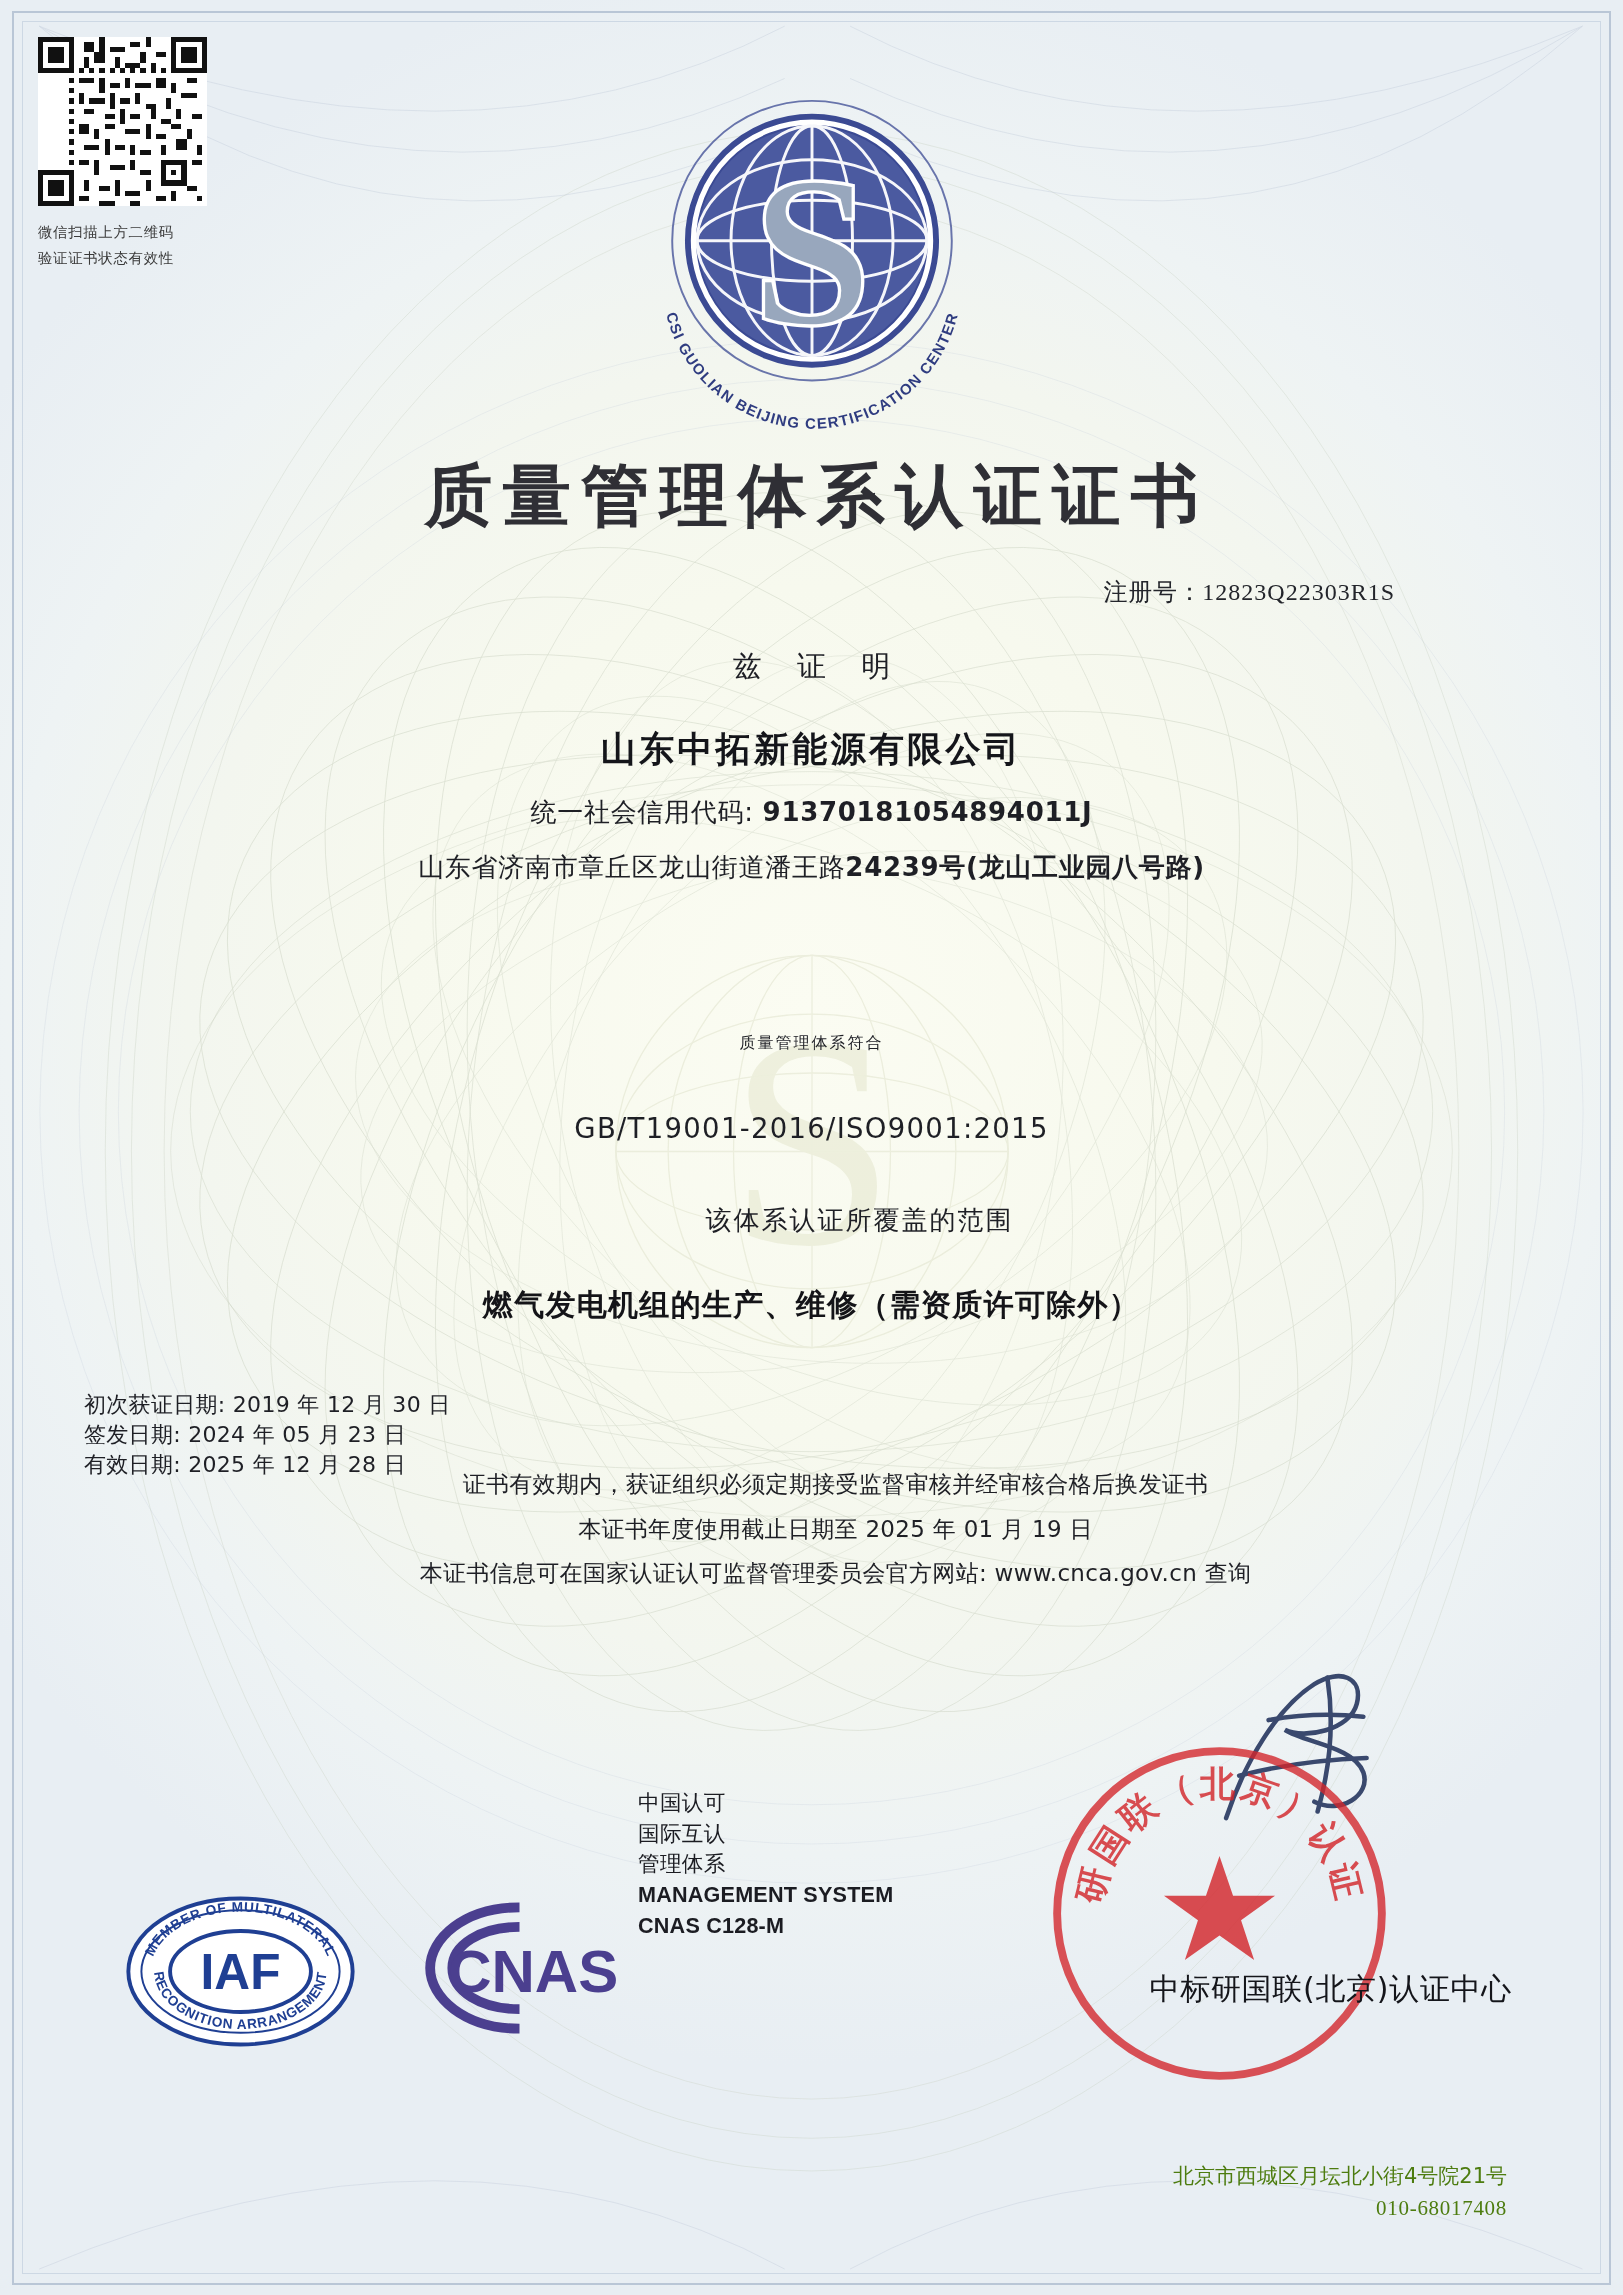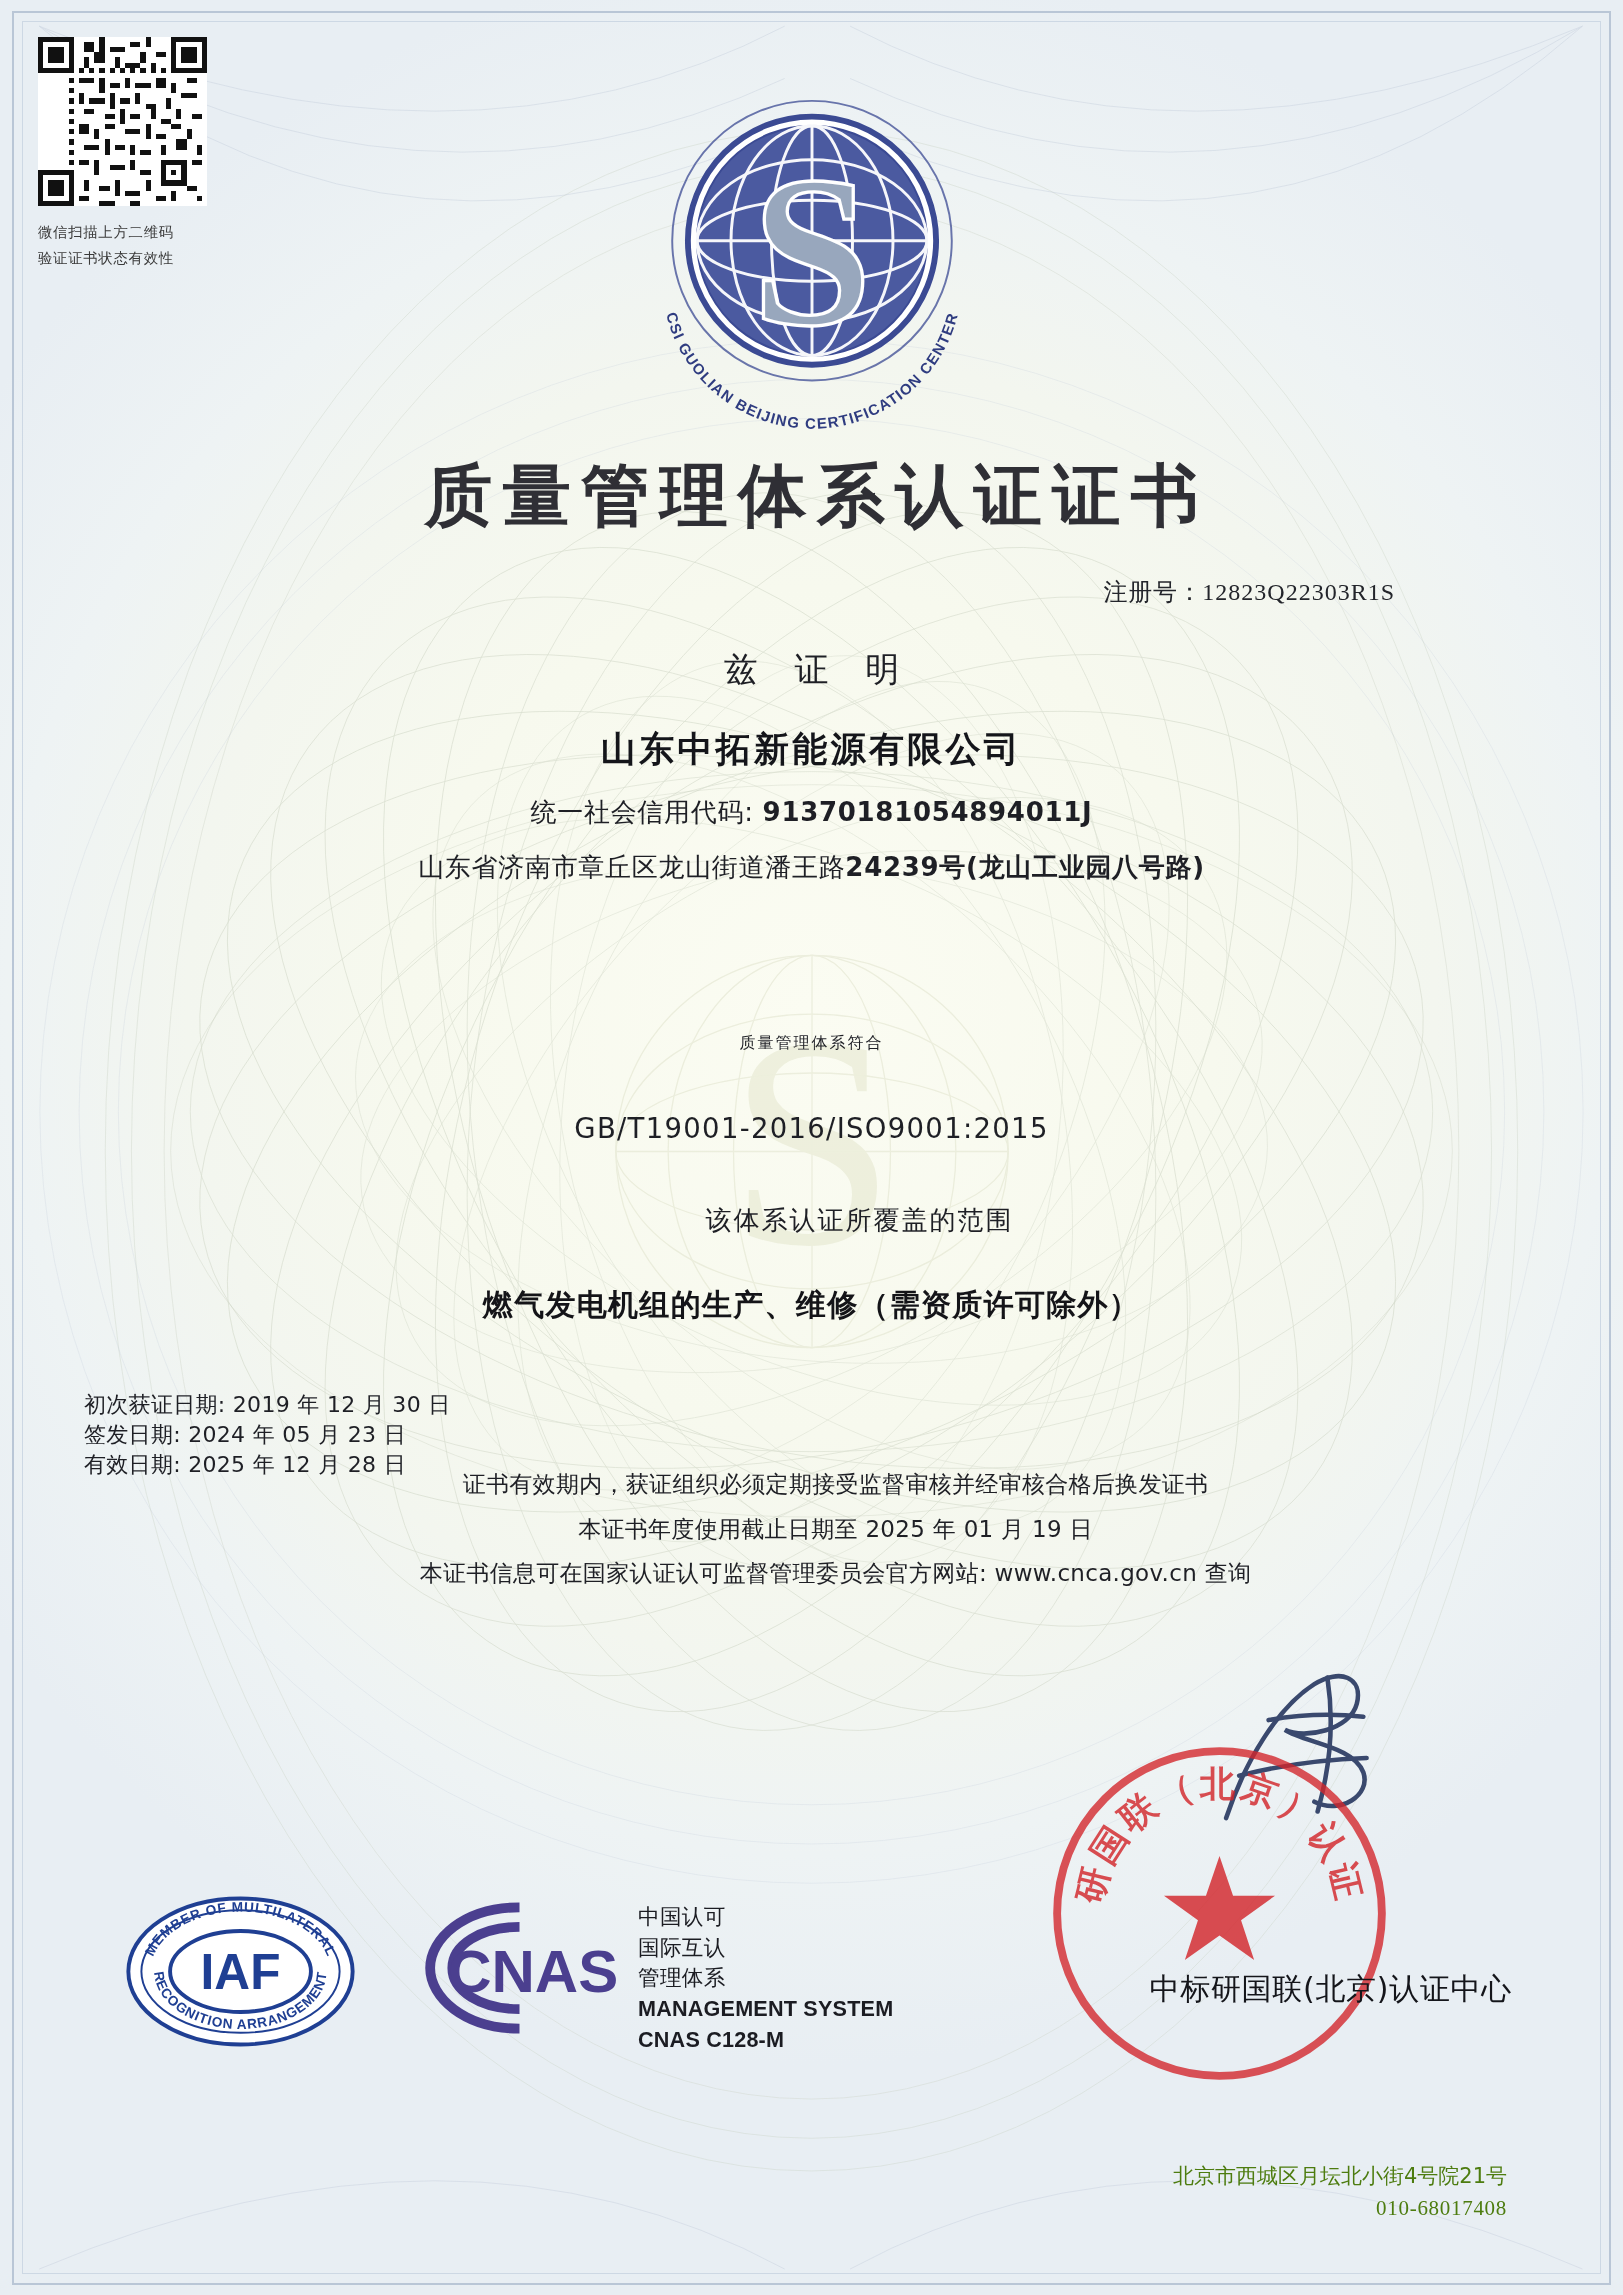--- a/index.html
+++ b/index.html
@@ -101,21 +101,21 @@
   .center-line {
     position: absolute;
     left: 0;
     width: 100%;
     text-align: center;
     color: #1e1f25;
   }
   .l-zizhengming {
     top: 647px;
     font-family: "DejaVu Sans", sans-serif;
-    font-size: 34px;
+    font-size: 29px;
     letter-spacing: 13px;
     text-indent: 13px;
     font-weight: 500;
   }
   .l-company {
     top: 726px;
     font-family: "DejaVu Sans", sans-serif;
     font-size: 35px;
     font-weight: bold;
     letter-spacing: 3.3px;
@@ -202,21 +202,21 @@
   .cnas {
     position: absolute;
     left: 405px;
     top: 1893px;
     width: 229px;
     height: 150px;
   }
   .cnas-text {
     position: absolute;
     left: 638px;
-    top: 1902px;
+    top: 1788px;
     font-family: "DejaVu Sans", sans-serif;
     font-size: 21.6px;
     color: #1b1c22;
     line-height: 1.42;
     letter-spacing: 0.3px;
   }
   .cnas-text .en {
     font-family: "Liberation Sans", sans-serif;
     font-weight: bold;
     font-size: 21.6px;

